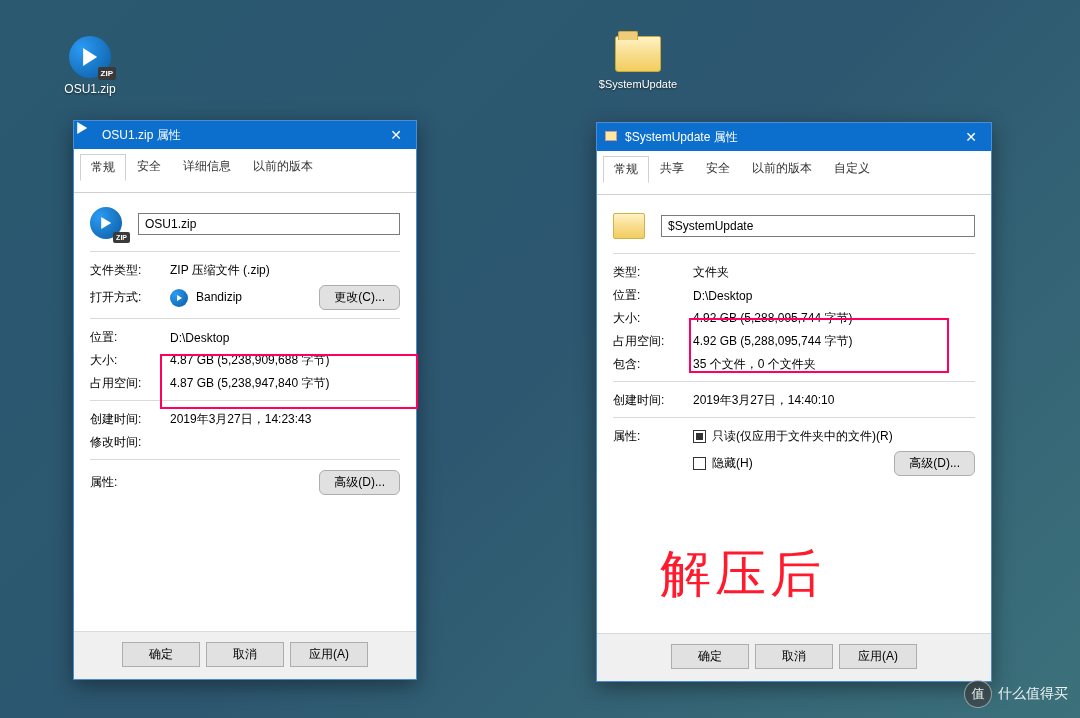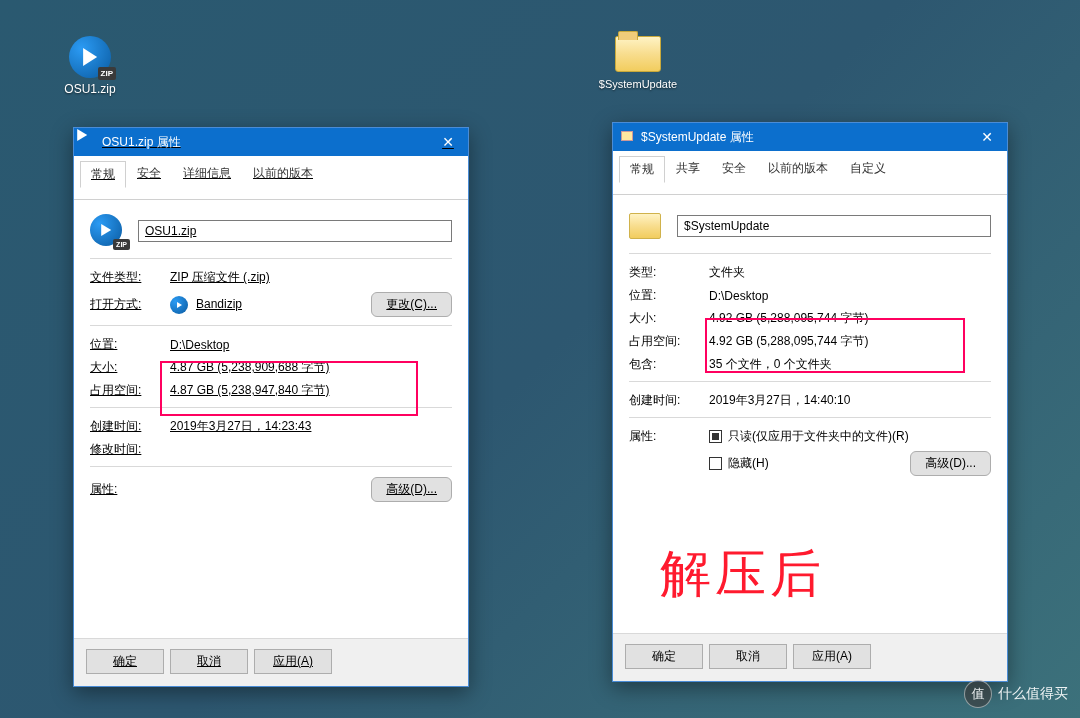--- a/index.html
+++ b/index.html
@@ -131,21 +131,21 @@
   border:3px solid transparent; border-left:5px solid #fff; transform:translate(-25%,-50%);}
 .btn {
   background:#e1e1e1; border:1px solid #adadad; padding:3px 14px;
   font-family:inherit; font-size:12px; cursor:default; min-width:78px;
 }
 .btn.disabled { color:#000000; }
 .row .btn-right { margin-left:auto;border-radius:6px; }
 .chk { width:13px; height:13px; border:1px solid #333; display:inline-block; margin-right:6px; vertical-align:middle; position:relative;}
 .chk.square-mark::after{content:""; position:absolute; left:2px; top:2px; width:7px; height:7px; background:#333;}
 .footer {
-  display:flex; gap:6px; justify-content:flex-start;
+  display:flex; gap:6px; justify-content:center;
   padding:10px 12px 12px; background:#f0f0f0; border-top:1px solid #d9d9d9;
 }
 
 
 .redbox {
   position:absolute; border:2px solid #ff005f; pointer-events:none;
 }
 
 
 .bigred {
@@ -175,21 +175,21 @@
       <div class="zip-badge">ZIP</div>
     </div>
   <div class="label">OSU1.zip</div>
 </div>
 
 <div class="desktop-icon" style="left:598px; top:34px;">
   <div class="folder-icon"></div>
   <div class="label" style="font-size:11px; line-height:1.1;">$SystemUpdate</div>
 </div>
 
-<div class="dialog" style="left:73px; top:127px; width:396px; height:560px;text-decoration:underline;">
+<div class="dialog" style="left:73px; top:120px; width:344px; height:560px;">
   <div class="titlebar">
     <span class="tb-icon"><span class="zip-small" style="width:14px;height:14px;"></span></span>
     <span class="title">OSU1.zip 属性</span>
     <span class="close">✕</span>
   </div>
   <div class="tabs">
     <div class="tab active">常规</div>
     <div class="tab">安全</div>
     <div class="tab">详细信息</div>
     <div class="tab">以前的版本</div>
@@ -240,21 +240,21 @@
     </div>
   </div>
   <div class="footer">
     <button class="btn">确定</button>
     <button class="btn">取消</button>
     <button class="btn disabled">应用(A)</button>
   </div>
   <div class="redbox" style="left:86px; top:233px; width:258px; height:55px;"></div>
 </div>
 
-<div class="dialog" style="left:612px; top:122px; width:396px; height:560px;">
+<div class="dialog" style="left:596px; top:122px; width:396px; height:560px;">
   <div class="titlebar">
     <span class="tb-icon"><span style="display:inline-block;width:12px;height:10px;background:#ffe9a0;border:1px solid #c99;"></span></span>
     <span class="title">$SystemUpdate 属性</span>
     <span class="close">✕</span>
   </div>
   <div class="tabs">
     <div class="tab active">常规</div>
     <div class="tab">共享</div>
     <div class="tab">安全</div>
     <div class="tab">以前的版本</div>

